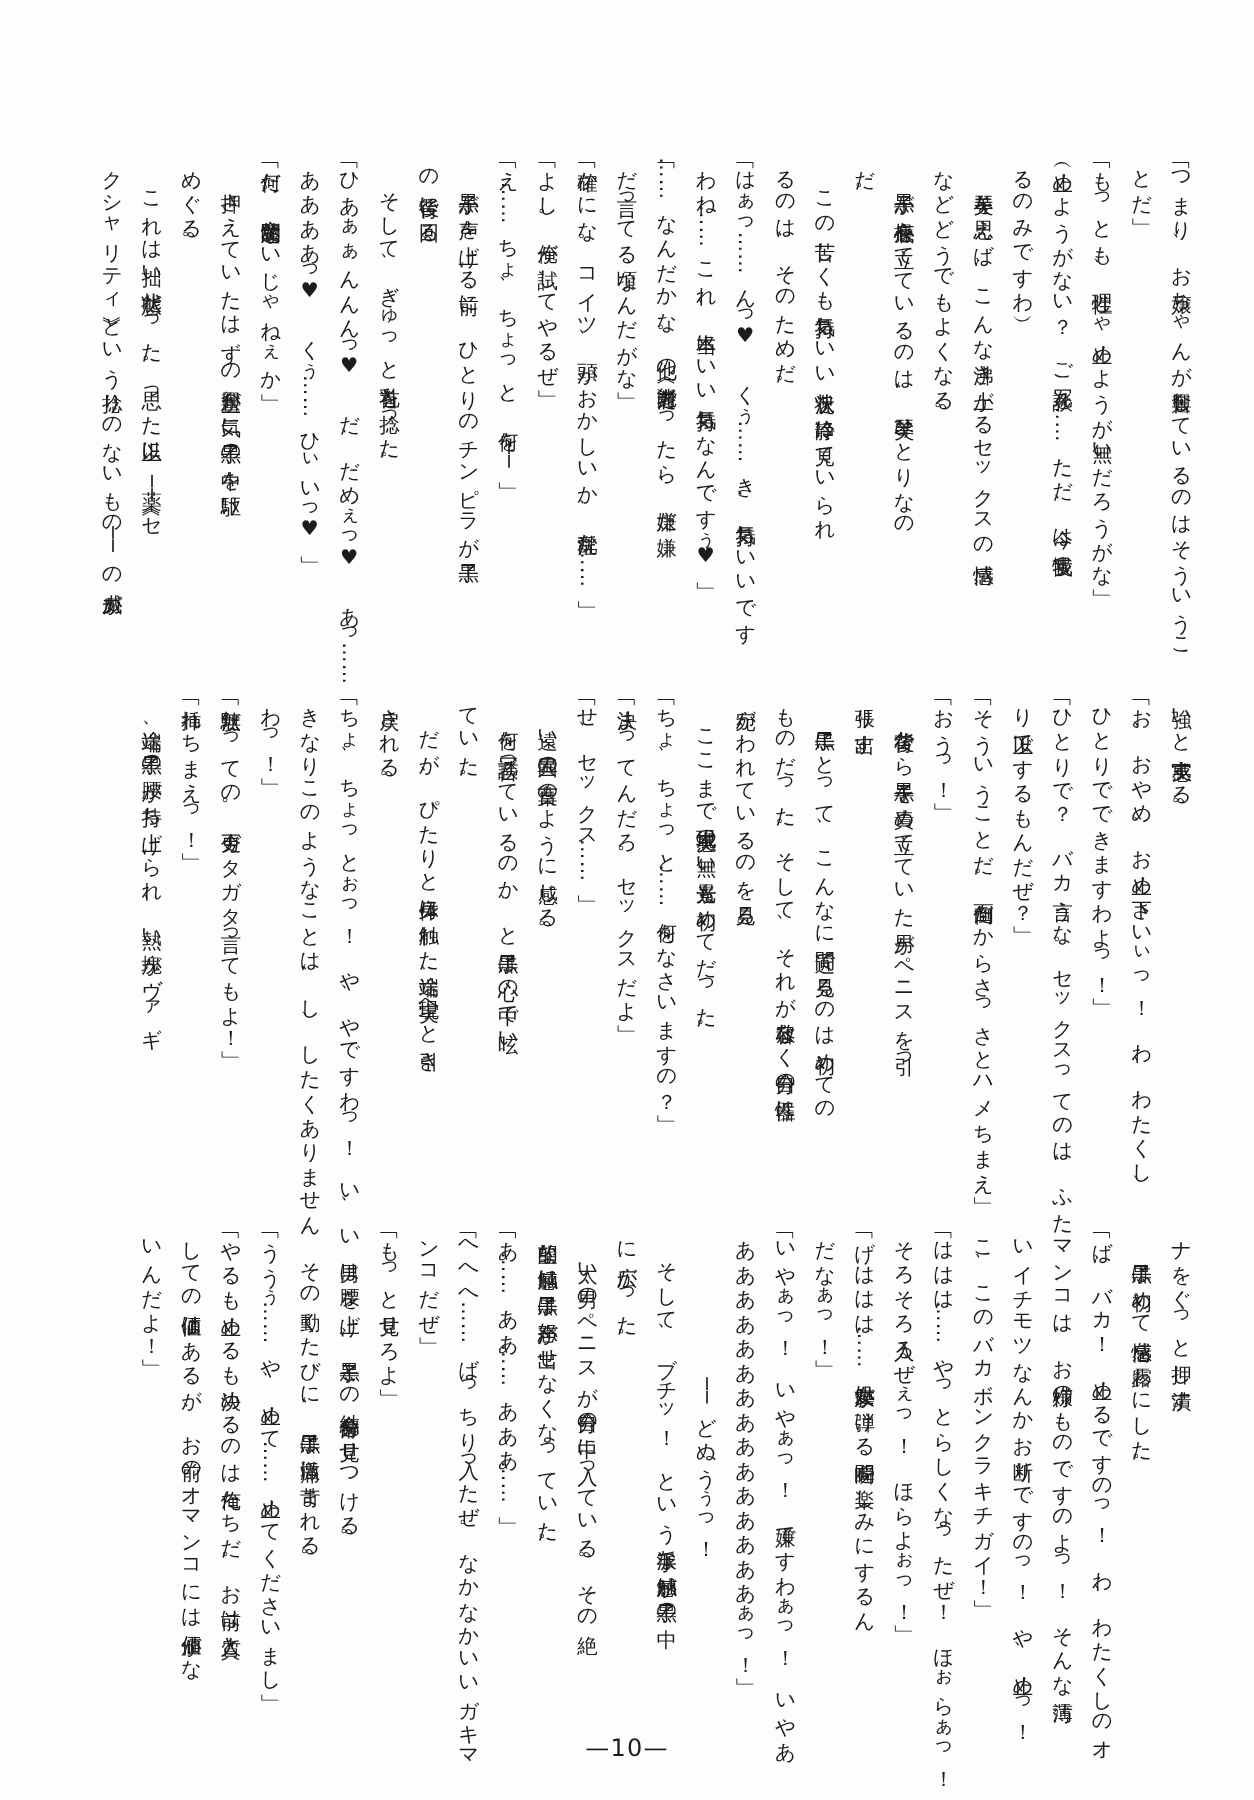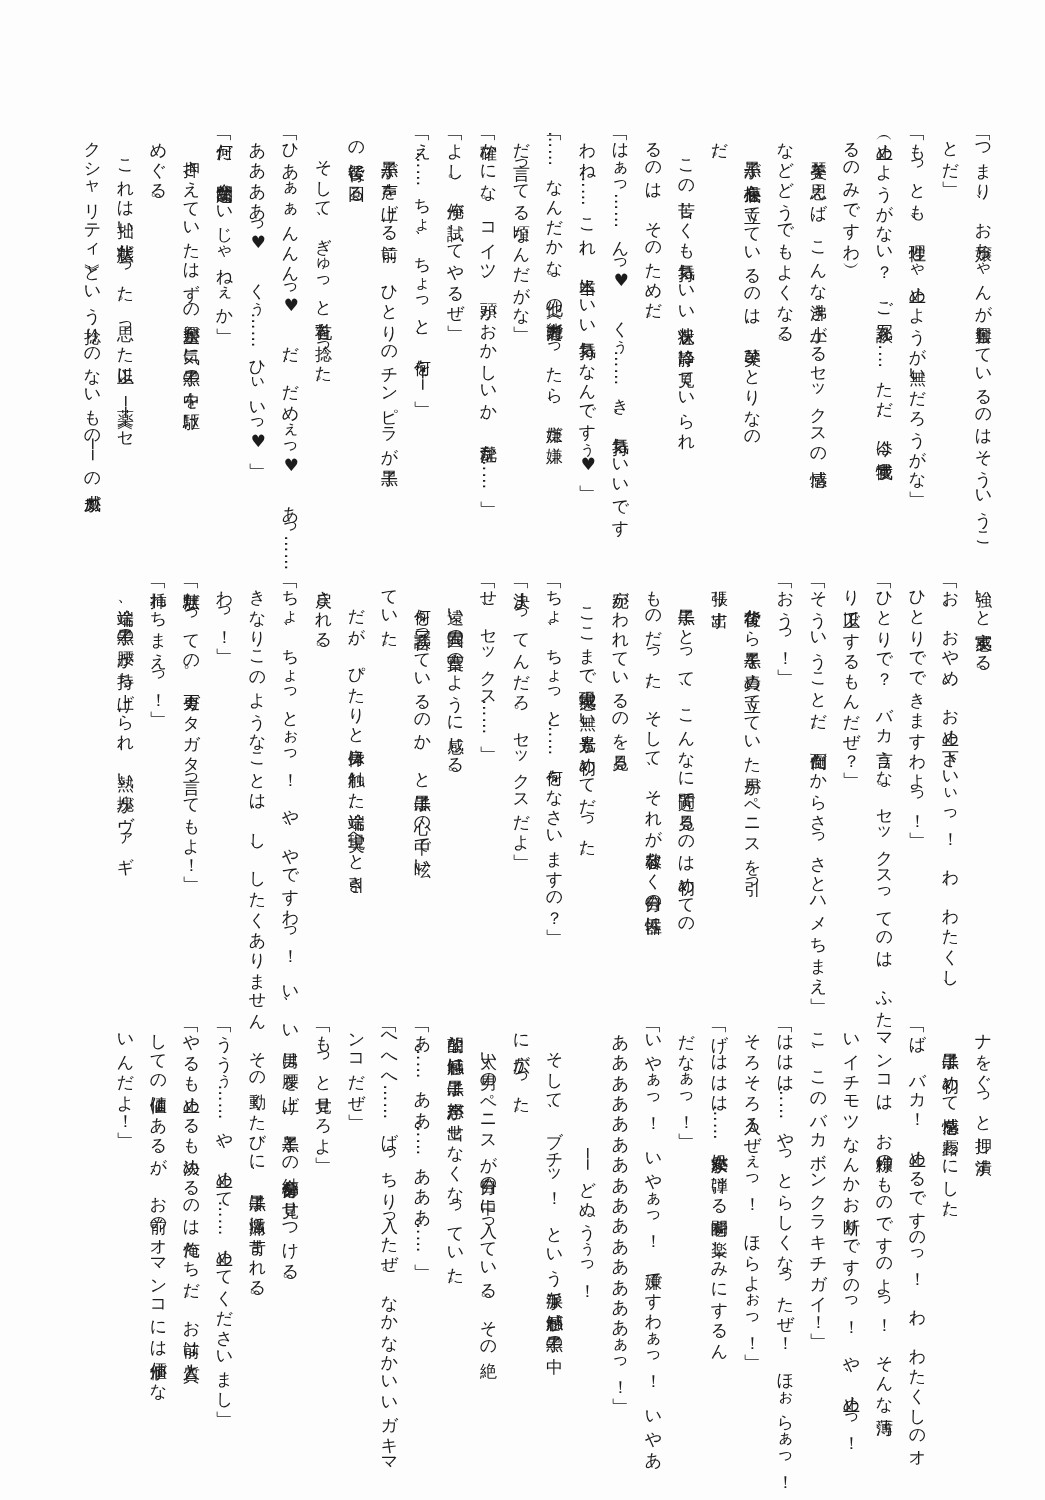--- a/index.html
+++ b/index.html
@@ -135,13 +135,14 @@
       <div class="line">「へへへ……ばっちり入ったぜ。なかなかいいガキマ</div>
       <div class="line">ンコだぜ」</div>
       <div class="line">「もっと見せろよ」</div>
       <div class="line">　男は腰を上げ、黒子との結合部分を見せつける。</div>
       <div class="line">　その動くたびに、黒子は激痛に苛まれる。</div>
       <div class="line">「ううぅ……や、止めて……止めてくださいまし」</div>
       <div class="line">「やるも止めるも決めるのは俺たちだ。お前は人質と</div>
       <div class="line">しての価値はあるが、お前のオマンコには価値がな</div>
       <div class="line">いんだよ！」</div>
     </section>
+  <div class="page-number">—10—</div>
 </div>
 
 </body></html>

